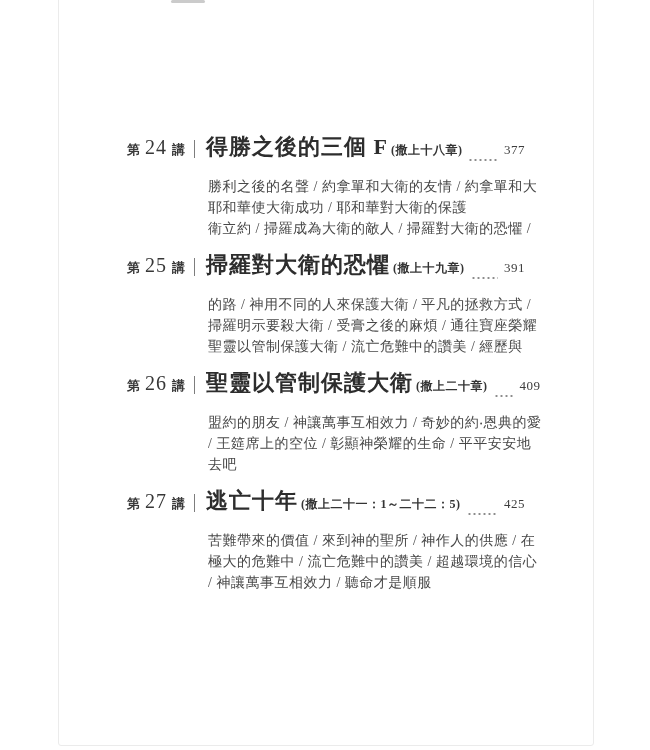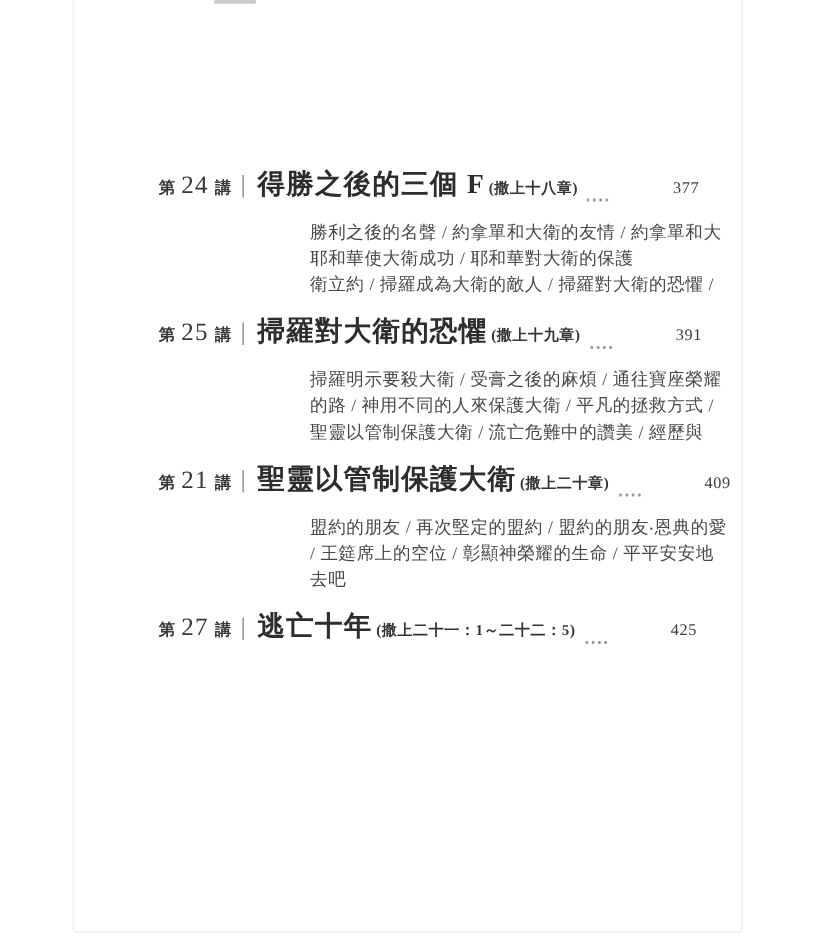--- a/index.html
+++ b/index.html
@@ -79,30 +79,29 @@
     background-image:radial-gradient(circle,#8c8c8c 0.9px,rgba(0,0,0,0) 1.3px);
     background-size:5px 4px;
     background-repeat:repeat-x;
     background-position:left bottom;
     min-width:20px;
   }
   .pagenum{
     font-size:13px;
     color:#3d3d3d;
     letter-spacing:.5px;
-    margin-left:44px;
   }
   .topics{
     margin:10px 0 10px 81px;
     font-size:14px;
     line-height:21px;
     color:#484848;
     letter-spacing:.5px;
   }
-  .topics .tline{white-space:nowrap;margin-left:40px;}
+  .topics .tline{white-space:nowrap;}
 </style>
 </head>
 <body>
 
 <div class="page">
   <div class="frame"></div>
   <div class="smudge"></div>
 
   <div class="toc">
 
@@ -129,51 +128,56 @@
         <span class="lbl">第</span>
         <span class="num">25</span>
         <span class="lbl">講</span>
         <span class="bar"></span>
         <span class="title">掃羅對大衛的恐懼</span>
         <span class="ref">(撒上十九章)</span>
         <span class="leader"></span>
         <span class="pagenum">391</span>
       </div>
       <div class="topics">
+        <div class="tline">的路 / 神用不同的人來保護大衛 / 平凡的拯救方式 /</div>
         <div class="tline">掃羅明示要殺大衛 / 受膏之後的麻煩 / 通往寶座榮耀</div>
-        <div class="tline">的路 / 神用不同的人來保護大衛 / 平凡的拯救方式 /</div>
         <div class="tline">聖靈以管制保護大衛 / 流亡危難中的讚美 / 經歷與</div>
       </div>
     </section>
 
     <section class="chapter">
       <div class="chapter-heading">
         <span class="lbl">第</span>
-        <span class="num">21</span>
+        <span class="num">26</span>
         <span class="lbl">講</span>
         <span class="bar"></span>
         <span class="title">聖靈以管制保護大衛</span>
         <span class="ref">(撒上二十章)</span>
         <span class="leader"></span>
         <span class="pagenum">409</span>
       </div>
       <div class="topics">
-        <div class="tline">盟約的朋友 / 再次堅定的盟約 / 盟約的朋友‧恩典的愛</div>
+        <div class="tline">盟約的朋友 / 神讓萬事互相效力 / 奇妙的約‧恩典的愛</div>
         <div class="tline">/ 王筵席上的空位 / 彰顯神榮耀的生命 / 平平安安地</div>
         <div class="tline">去吧</div>
       </div>
     </section>
 
     <section class="chapter">
       <div class="chapter-heading">
         <span class="lbl">第</span>
         <span class="num">27</span>
         <span class="lbl">講</span>
         <span class="bar"></span>
         <span class="title">逃亡十年</span>
         <span class="ref">(撒上二十一：1～二十二：5)</span>
         <span class="leader"></span>
         <span class="pagenum">425</span>
       </div>
+      <div class="topics">
+        <div class="tline">苦難帶來的價值 / 來到神的聖所 / 神作人的供應 / 在</div>
+        <div class="tline">極大的危難中 / 流亡危難中的讚美 / 超越環境的信心</div>
+        <div class="tline">/ 神讓萬事互相效力 / 聽命才是順服</div>
+      </div>
     </section>
 
   </div>
 </div>
 
 </body></html>

